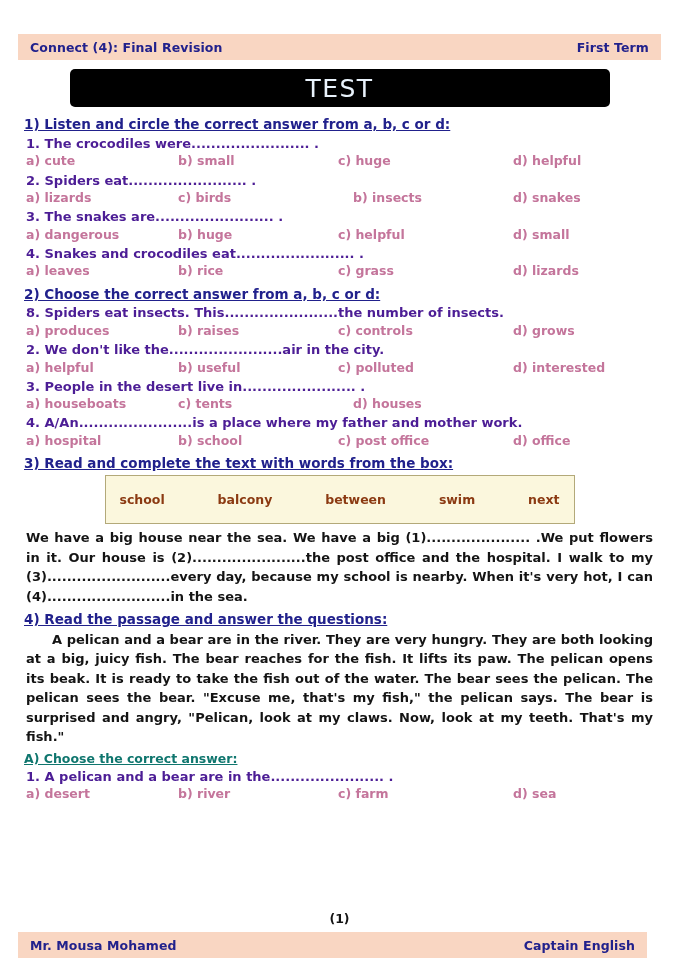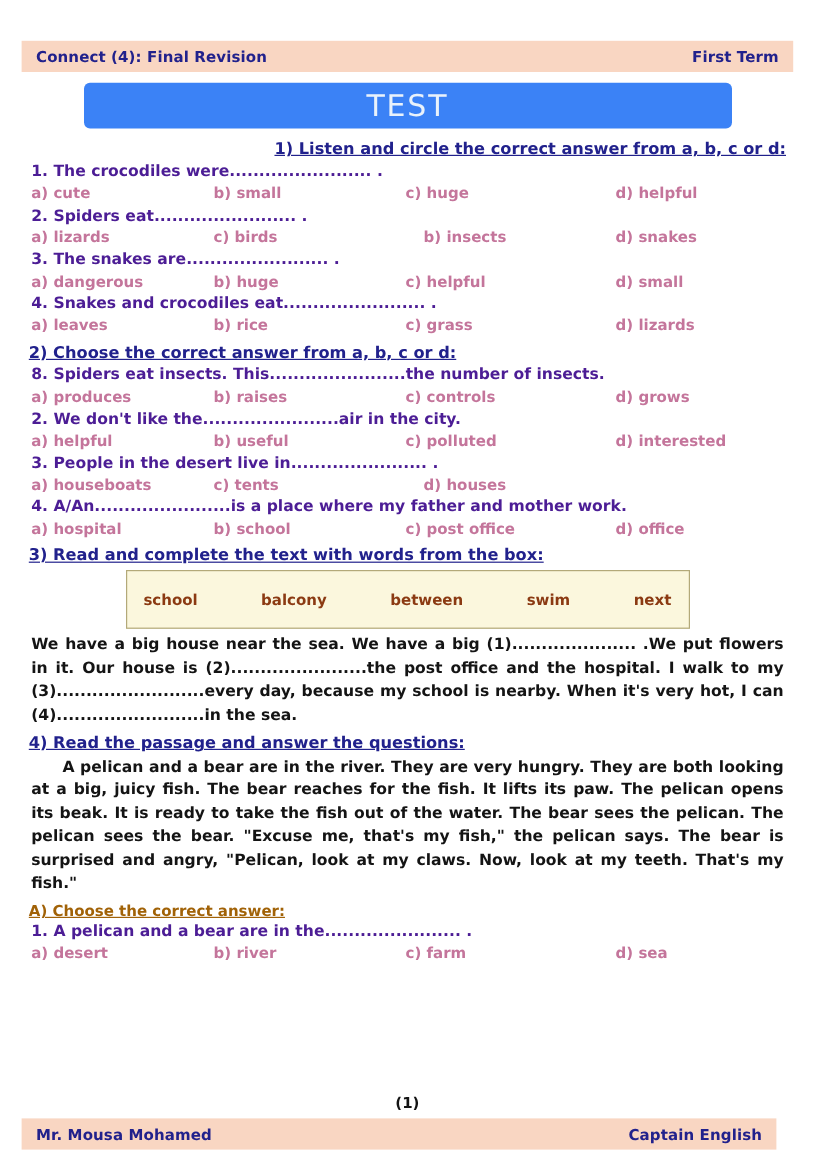--- a/index.html
+++ b/index.html
@@ -49,21 +49,21 @@
 
   
   .test-banner-wrap {
     display: flex;
     justify-content: center;
     margin-top: 9px;
   }
   .test-banner {
     width: 540px;
     height: 38px;
-    background: #3b82f6;
+    background: #000000;
     border-radius: 5px;
     display: flex;
     align-items: center;
     justify-content: center;
   }
   .test-banner-text {
     color: #e9f2fb;
     font-size: 25px;
     letter-spacing: 1.5px;
     font-family: "DejaVu Sans", sans-serif;
@@ -76,24 +76,24 @@
   }
 
   .sec-heading {
     color: #21218c;
     font-weight: bold;
     font-size: 13.5px;
     text-decoration: underline;
     margin: 5px 0 2px 0;
     line-height: 1.25;
   }
-  .sec-heading.first { margin-top: 0; text-align: right; }
+  .sec-heading.first { margin-top: 0; }
 
   .sub-heading {
-    color: #a16207;
+    color: #0f766e;
     font-weight: bold;
     font-size: 12.5px;
     text-decoration: underline;
     margin: 4px 0 2px 0;
   }
 
   .question {
     color: #4c1d95;
     font-weight: bold;
     font-size: 13px;

